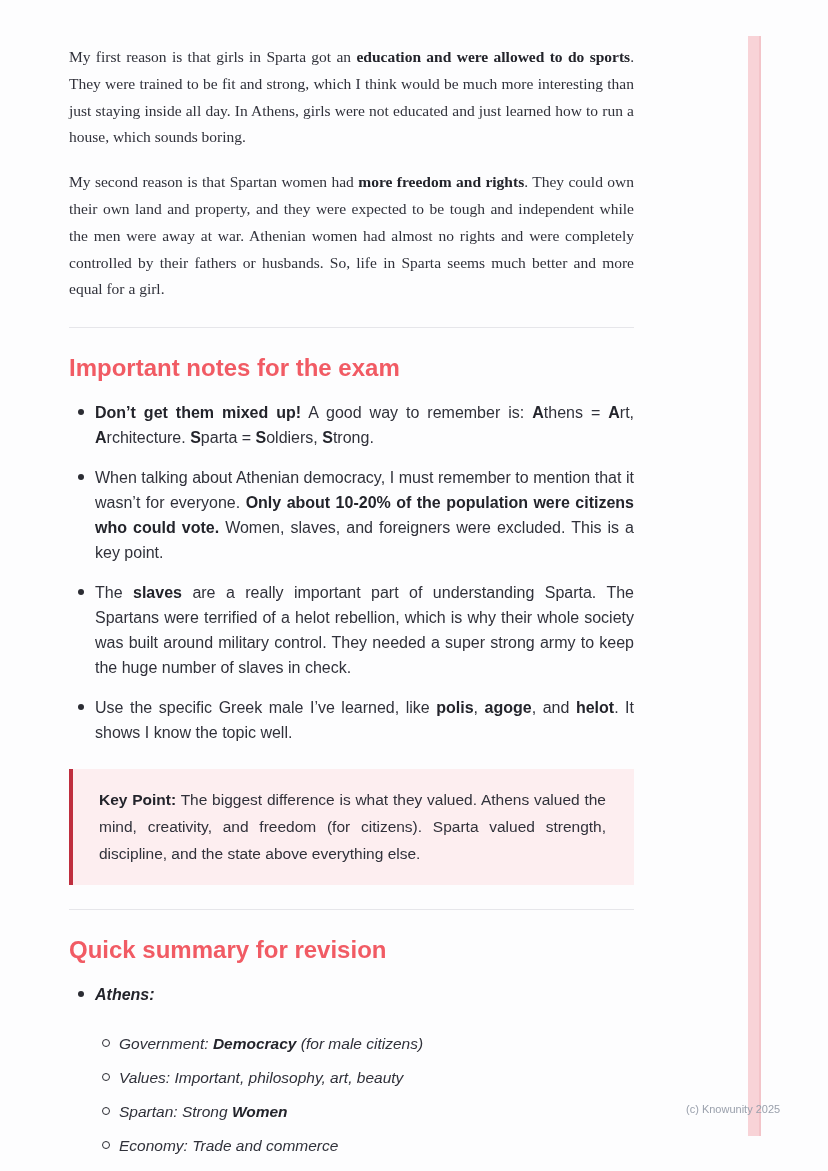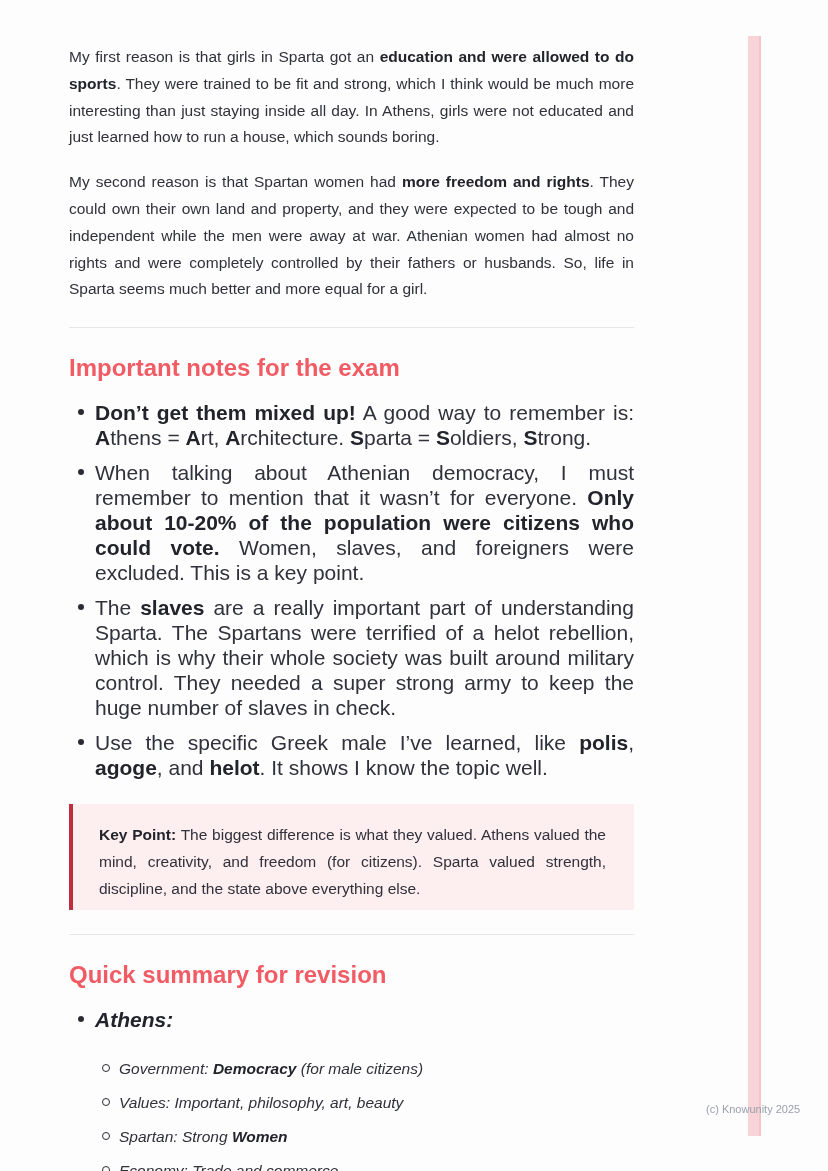--- a/index.html
+++ b/index.html
@@ -15,57 +15,59 @@
     position: absolute;
     left: 69px;
     top: 44px;
     width: 565px;
   }
   p.para {
     font-size: 15.5px;
     line-height: 26.8px;
     text-align: justify;
     margin: 0 0 18px 0;
+    font-family: Liberation Serif, serif;
   }
   strong { font-weight: 700; color: #23242b; }
   hr.divider {
     border: none;
     border-top: 1px solid var(--divider, #e6e6ea);
     margin: 24px 0 26px 0;
   }
   h2.section-heading {
     color: var(--heading, #f15b64);
     font-size: 24px;
     line-height: 28px;
     font-weight: 700;
     margin: 8px 0 18px 0;
   }
   ul.bullets { list-style: none; margin: 0; }
   ul.bullets > li {
     position: relative;
     padding-left: 26px;
-    font-size: 21px;
+    font-size: 16px;
     line-height: 25px;
     text-align: justify;
     margin-bottom: 10px;
+    margin-top: 15px;
   }
   ul.bullets > li::before {
     content: "";
     position: absolute;
     left: 9px;
     top: 9px;
     width: 6px;
     height: 6px;
     border-radius: 50%;
     background: #2b2c33;
   }
   .callout {
     background: var(--callout-bg, #fdeef0);
     border-left: 4px solid var(--callout-border, #bf2e3e);
-    padding: 17px 28px 8px 26px;
+    padding: 17px 28px 18px 26px;
     margin-top: 24px;
   }
   .callout p {
     font-size: 15.5px;
     line-height: 27px;
     text-align: justify;
   }
   ul.summary-list > li { margin-bottom: 24px; font-style: italic; }
   ul.sub-bullets { list-style: none; margin: 0; }
   ul.sub-bullets > li {
@@ -93,21 +95,21 @@
     top: 36px;
     width: 13px;
     height: 1100px;
     background: var(--side-strip, #f8cfd3);
     border-right: 2px solid #f3bec4;
     opacity: 0.9;
     z-index: 1;
   }
   .watermark {
     position: absolute;
-    left: 706px;
+    left: 686px;
     top: 1103px;
     font-size: 11px;
     color: var(--watermark, #9aa0ac);
     z-index: 2;
     white-space: nowrap;
   }
 </style>
 </head>
 <body>
 

